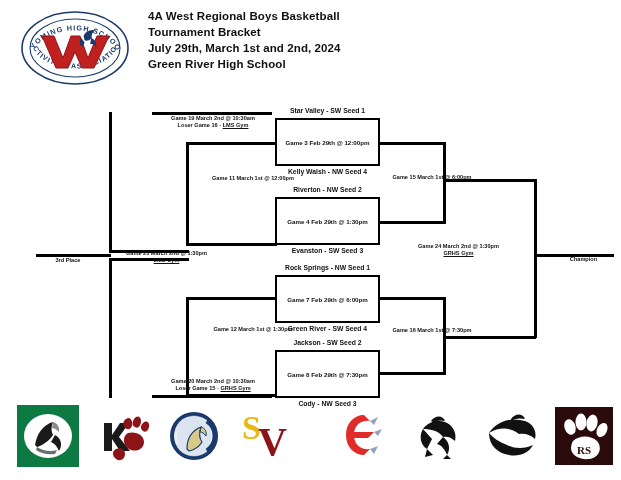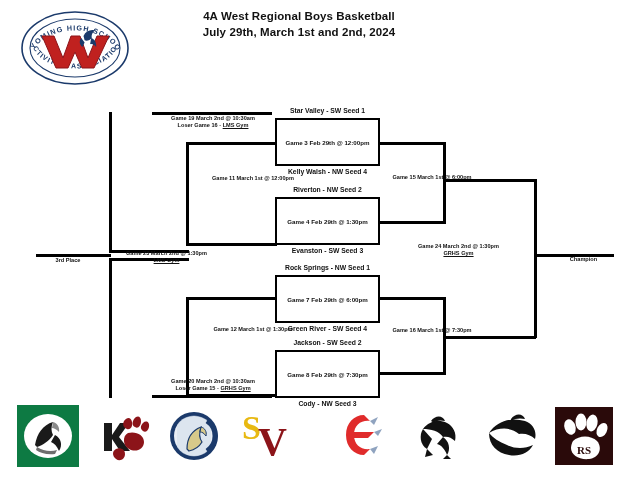--- a/index.html
+++ b/index.html
@@ -5,21 +5,21 @@
 <style>
   html,body{margin:0;padding:0;background:#ffffff;}
   body{
     width:621px;height:480px;position:relative;overflow:hidden;
     font-family:"Liberation Sans","DejaVu Sans",sans-serif;
     color:#111111;
   }
   #stage{position:absolute;inset:0;width:621px;height:480px;}
 
   
-  .title-block{position:absolute;left:124px;top:8px;width:350px;text-align:center;}
+  .title-block{position:absolute;left:148px;top:8px;width:350px;}
   .title-line{font-size:11.5px;font-weight:bold;line-height:16px;letter-spacing:.1px;color:#111;}
 
   
   .whsaa{position:absolute;left:18px;top:8px;width:114px;height:80px;}
   .whsaa svg{display:block;}
 
   
   .ln{position:absolute;background:#000;}
   .ln.h{height:2.5px;}
   .ln.v{width:2.5px;}
@@ -79,21 +79,23 @@
           <path d="M10 18 C14 10 22 6 30 8 C26 12 24 16 25 22 C22 26 16 28 12 26 Z"></path>
           <path d="M24 22 C30 24 34 30 33 38 C30 34 26 32 22 33 Z"></path>
           <path d="M6 22 C2 26 2 34 8 38 L12 30 Z"></path>
         </g>
       </g>
     </svg>
   </div>
 
   <div class="title-block">
     <div class="title-line">4A West Regional Boys Basketball</div>
+    <div class="title-line">Tournament Bracket</div>
     <div class="title-line">July 29th, March 1st and 2nd, 2024</div>
+    <div class="title-line">Green River High School</div>
   </div>
 
   <div class="gamebox" style="left:275px;top:118px;width:105px;height:48px;">
     <div class="inner">Game 3 Feb 29th @ 12:00pm</div>
   </div>
   <div class="team" style="left:265px;top:107px;width:125px;">Star Valley - SW Seed 1</div>
   <div class="team" style="left:265px;top:168px;width:125px;">Kelly Walsh - NW Seed 4</div>
 
   <div class="gamebox" style="left:275px;top:197px;width:105px;height:48px;">
     <div class="inner">Game 4 Feb 29th @ 1:30pm</div>

